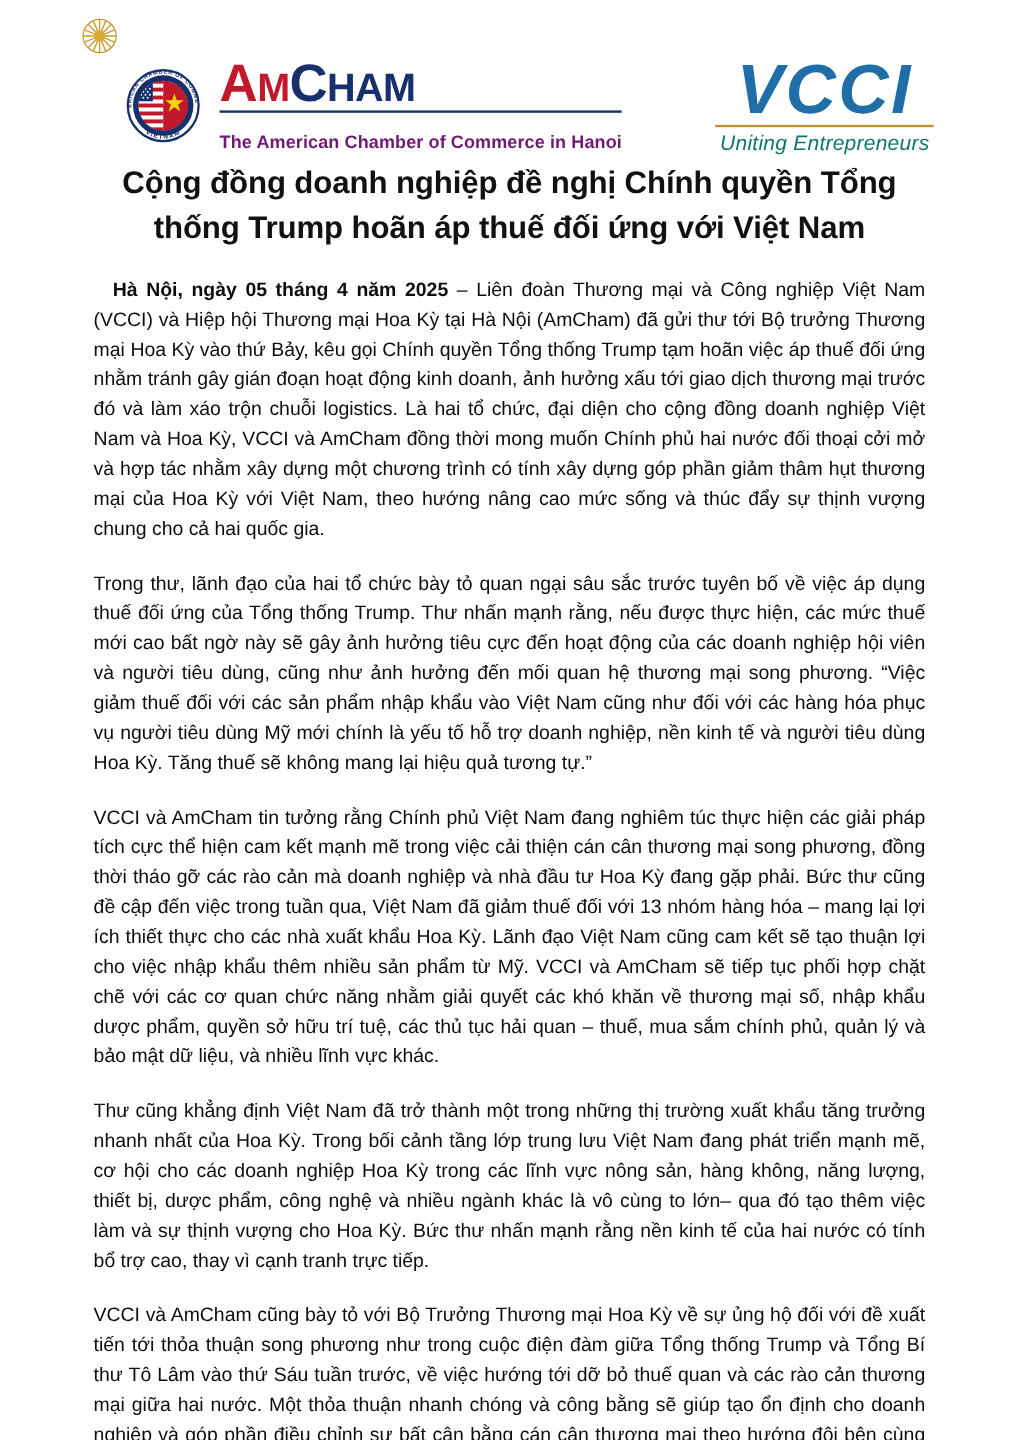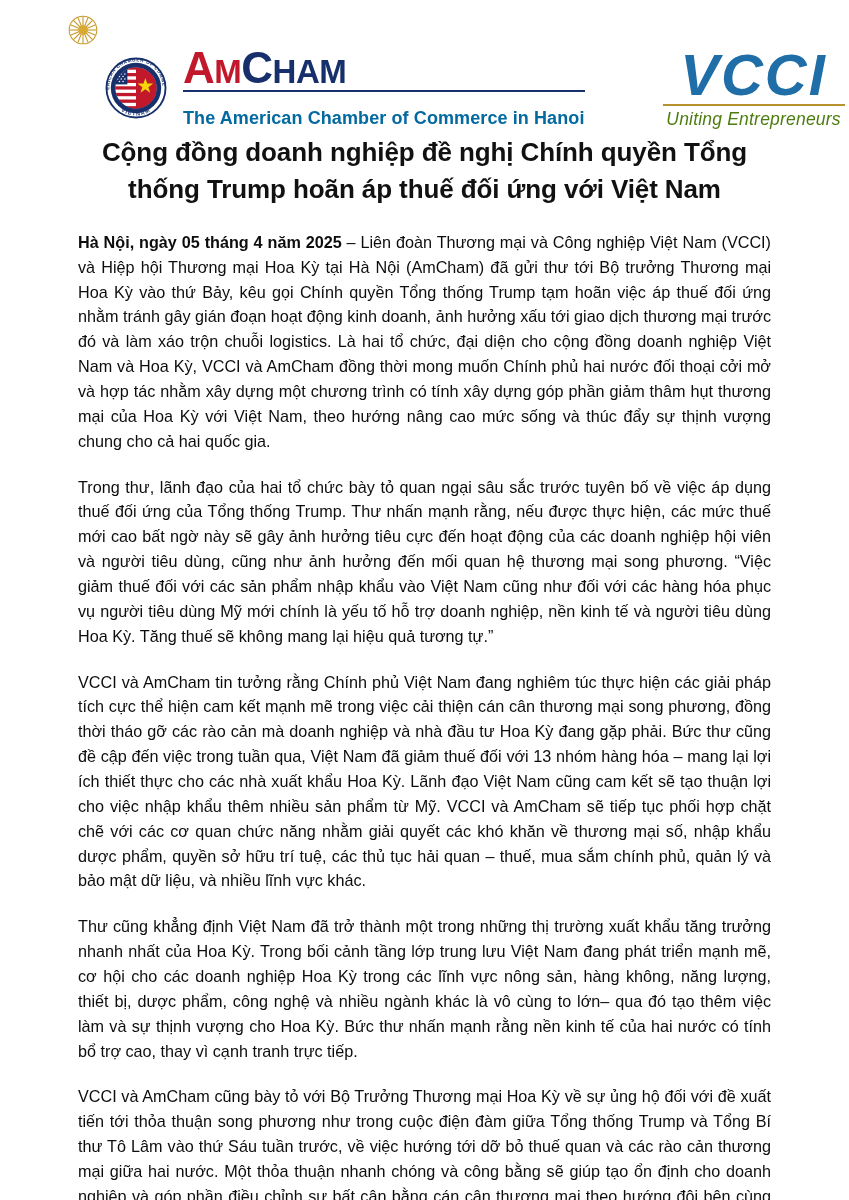--- a/index.html
+++ b/index.html
@@ -67,23 +67,23 @@
     font-size: 33px;
     vertical-align: baseline;
   }
   .amcham-rule {
     height: 2px;
     background: #17306b;
     margin-top: 1px;
   }
   .amcham-tag {
     font-family: "Liberation Sans", sans-serif;
-    font-size: 18px;
+    font-size: 15px;
     font-weight: 600;
-    color: #0369a1;
+    color: #701a75;
     letter-spacing: 0.1px;
     margin-top: 16px;
     white-space: nowrap;
   }
 
   
   .vcci {
     display: flex;
     flex-direction: column;
     align-items: center;
@@ -110,21 +110,21 @@
   .vcci-rule {
     width: 182px;
     height: 2px;
     background: #b8922c;
     margin-top: 2px;
   }
   .vcci-tag {
     font-family: "Liberation Sans", sans-serif;
     font-size: 17.5px;
     font-weight: 400;
-    color: #4d7c0f;
+    color: #0f766e;
     letter-spacing: 0.2px;
     margin-top: 3px;
     white-space: nowrap;
   }
 
   
   .doc-title {
     margin: 0;
     padding: 0 18px;
     text-align: center;
@@ -147,20 +147,21 @@
     text-justify: inter-word;
     font-family: "Liberation Sans", sans-serif;
     font-size: 16.2px;
     line-height: 1.535;
     color: #0d0d0d;
     hyphens: none;
   }
   .para:last-child { margin-bottom: 0; }
   .para .dateline {
     font-weight: 700;
+    margin-left: 16px;
   }
 </style>
 </head>
 <body>
 
 <div class="page">
 
   <div class="logo-bar">
 
     <div class="amcham">

